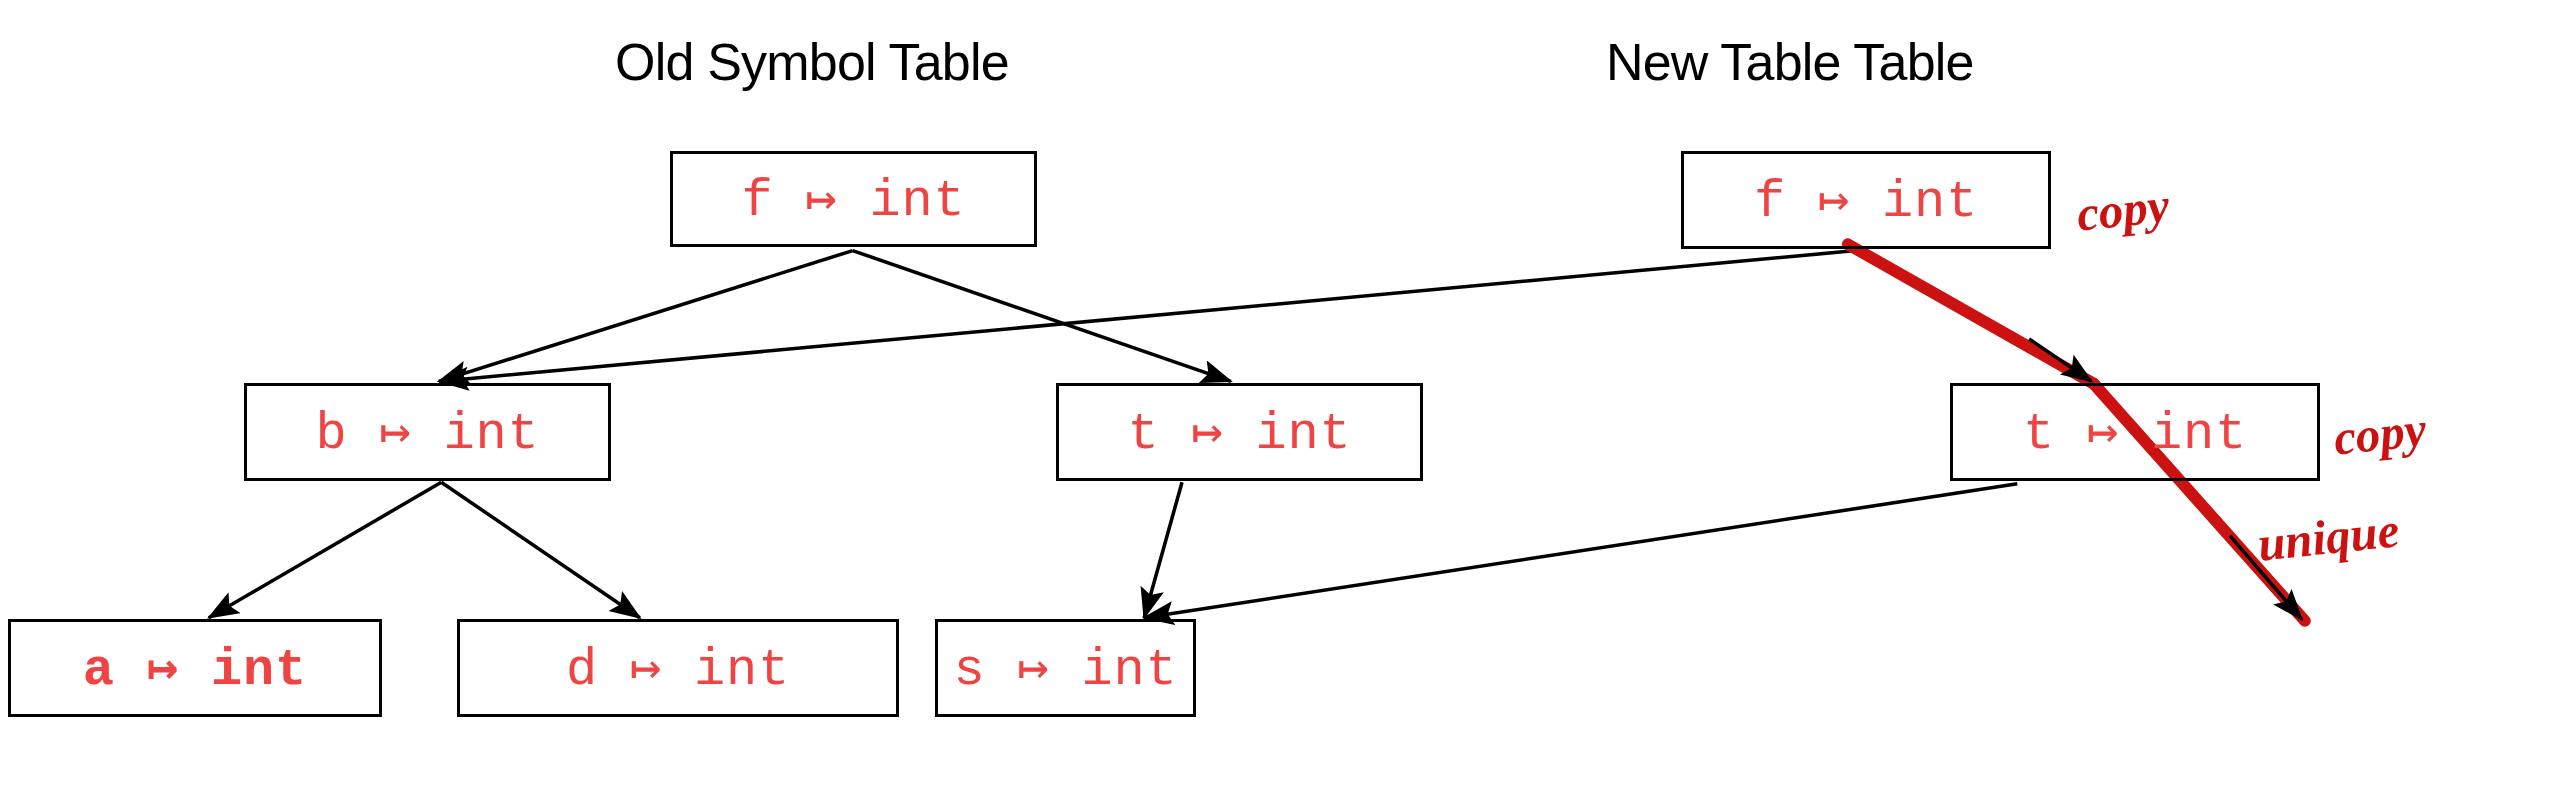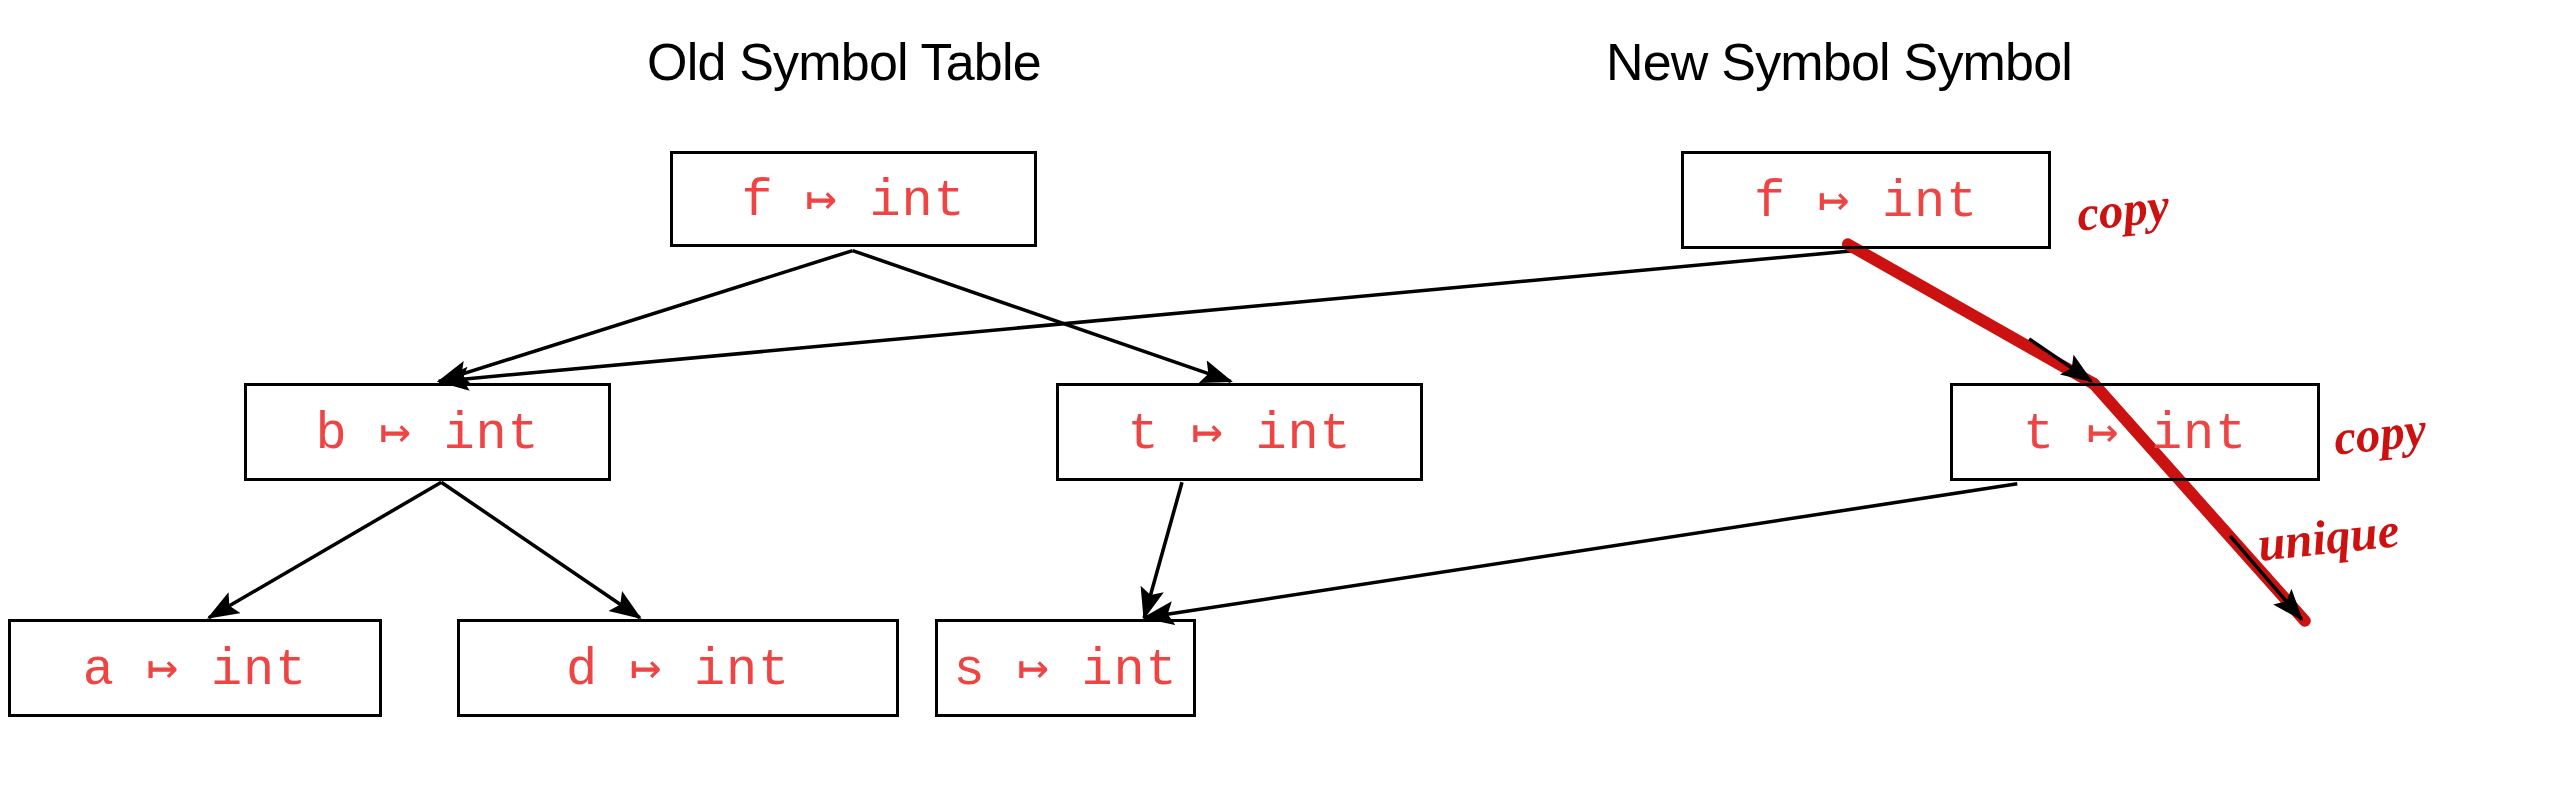--- a/index.html
+++ b/index.html
@@ -86,29 +86,29 @@
 
     <line x1="2345" y1="310" x2="2657" y2="487" stroke="#CC1111" stroke-width="15" stroke-linecap="round"></line>
 
     <line x1="2657" y1="487" x2="2925" y2="788" stroke="#CC1111" stroke-width="15" stroke-linecap="round"></line>
 
     <line x1="2830" y1="680" x2="2921" y2="786" stroke="#000000" stroke-width="4.5" marker-end="url(#arrow)"></line>
 
     <line x1="2575" y1="430" x2="2654" y2="484" stroke="#000000" stroke-width="4.5" marker-end="url(#arrow)"></line>
   </svg>
 
-  <div class="title" style="left:615px; top:31.5px;margin-left:32px;">Old Symbol Table</div>
-  <div class="title" style="left:1606px; top:31.5px;">New Symbol Symbol</div>
+  <div class="title" style="left:615px; top:31.5px;">Old Symbol Table</div>
+  <div class="title" style="left:1606px; top:31.5px;">New Table Table</div>
 
   <div class="node" style="left:670px; top:151px; width:367px; height:96px;">f ↦ int</div>
 
   <div class="node" style="left:244px; top:383px; width:367px; height:98px;">b ↦ int</div>
   <div class="node" style="left:1056px; top:383px; width:367px; height:98px;">t ↦ int</div>
 
-  <div class="node" style="left:7.9px; top:619px; width:374px; height:98px;">a ↦ int</div>
+  <div class="node" style="left:7.9px; top:619px; width:374px; height:98px;font-weight:bold;">a ↦ int</div>
   <div class="node" style="left:457px; top:619px; width:442px; height:98px;">d ↦ int</div>
   <div class="node" style="left:935px; top:619px; width:261px; height:98px;">s ↦ int</div>
 
   <div class="node" style="left:1681px; top:151px; width:370px; height:98px;">f ↦ int</div>
   <div class="node" style="left:1950px; top:383px; width:370px; height:98px;">t ↦ int</div>
 
   <div class="annot" style="left:2074px; top:186px;">copy</div>
   <div class="annot" style="left:2331px; top:410px;">copy</div>
   <div class="annot" style="left:2255px; top:516px;">unique</div>
 

